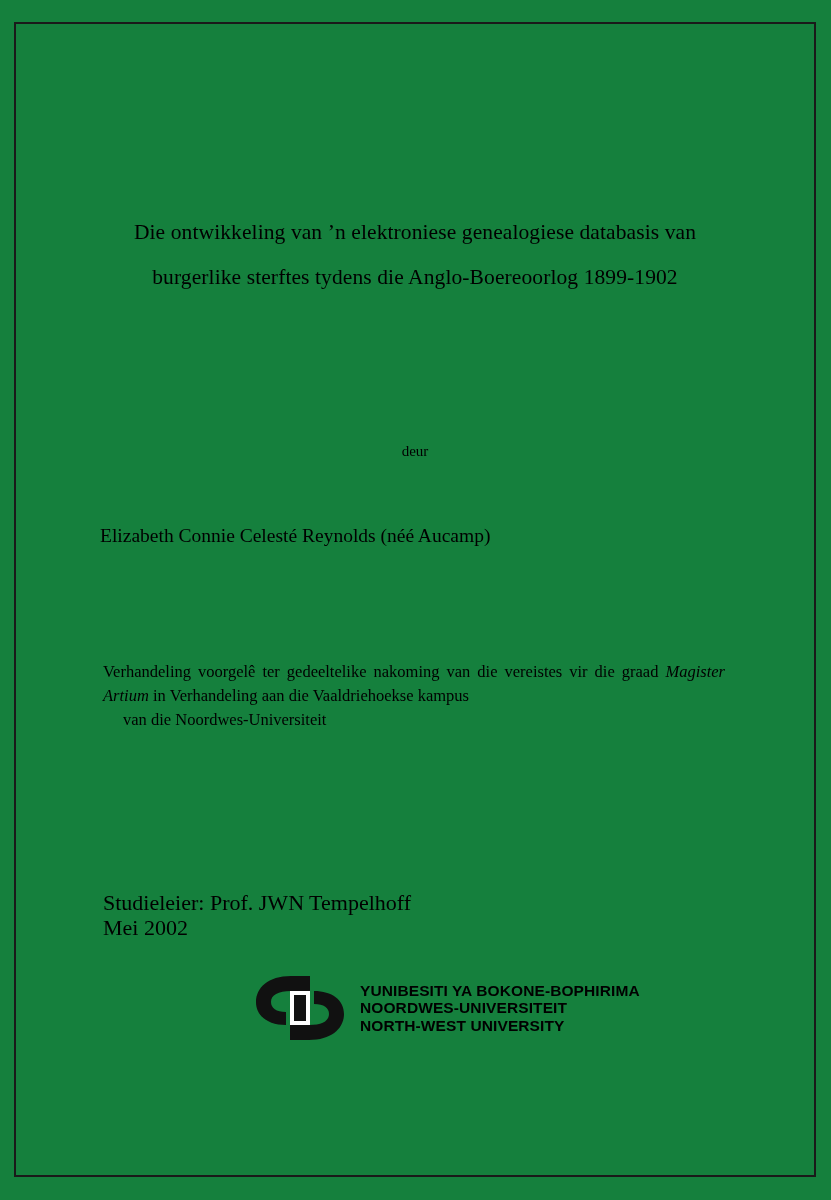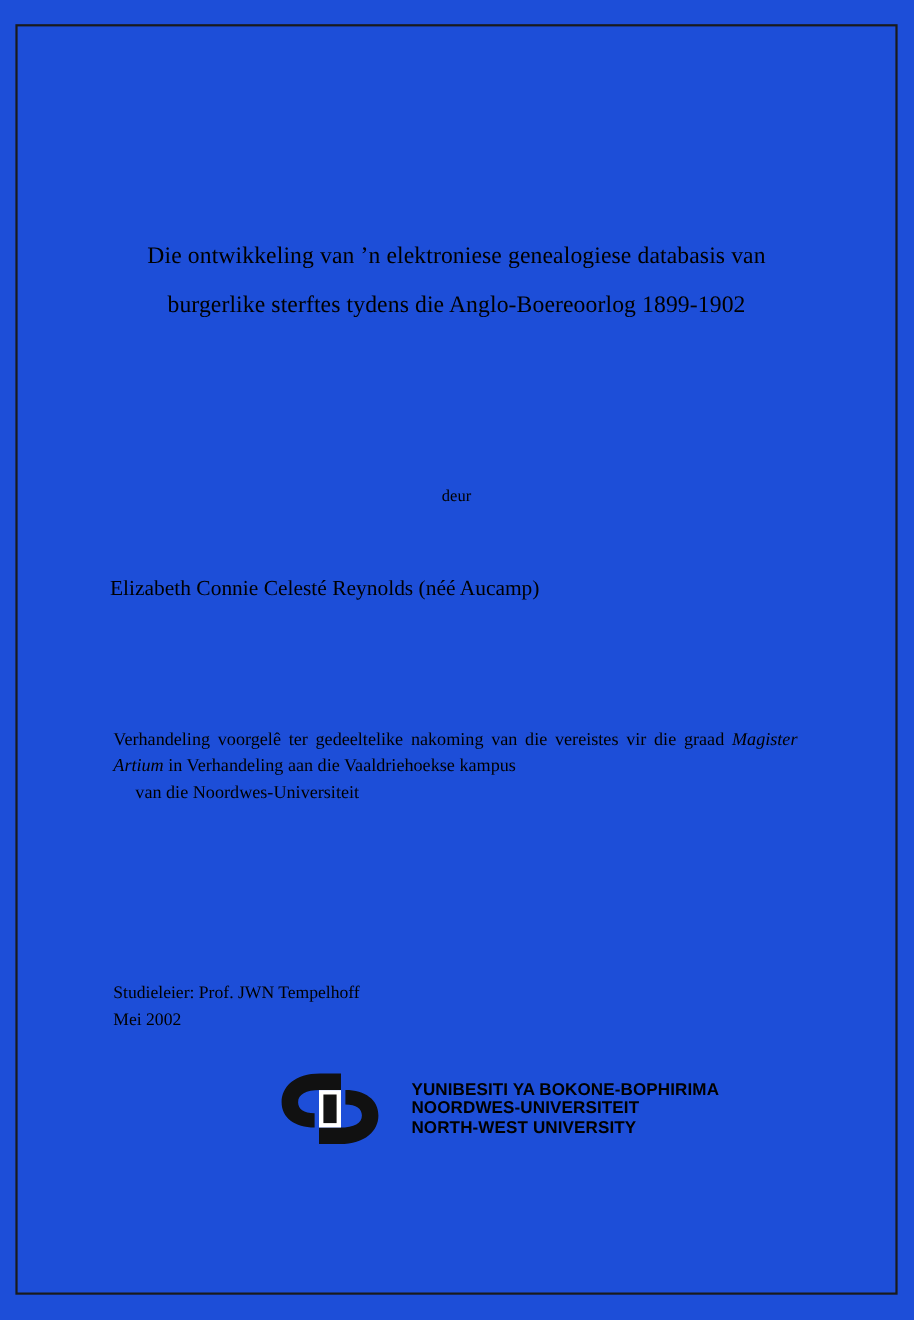--- a/index.html
+++ b/index.html
@@ -11,21 +11,21 @@
     width: 831px;
     height: 1200px;
     font-family: "Liberation Serif", serif;
     color: #000000;
     overflow: hidden;
   }
   .page {
     position: relative;
     width: 831px;
     height: 1200px;
-    background: #1d4ed8;
+    background: #15803d;
     box-sizing: border-box;
   }
   
   .scan-frame {
     position: absolute;
     left: 14px;
     top: 22px;
     width: 802px;
     height: 1155px;
     border: 2px solid #1a1a1a;
@@ -82,39 +82,39 @@
     margin-left: 20px;
   }
   .statement em {
     font-style: italic;
   }
   .supervisor-block {
     position: absolute;
     top: 850px;
     left: 3px;
     width: 500px;
-    font-size: 16px;
+    font-size: 22px;
     line-height: 25px;
   }
   .supervisor-line {
     display: block;
   }
   .date-line {
     display: block;
     position: relative;
   }
   .logo-wrap {
     position: absolute;
     top: 928px;
     left: 150px;
     width: 420px;
     height: 80px;
     display: flex;
     align-items: center;
-    gap: 24px;
+    gap: 10px;
   }
   .logo-mark {
     width: 100px;
     height: 72px;
     flex: 0 0 auto;
   }
   .logo-text {
     font-family: "Liberation Sans", sans-serif;
     font-size: 15.5px;
     font-weight: bold;

